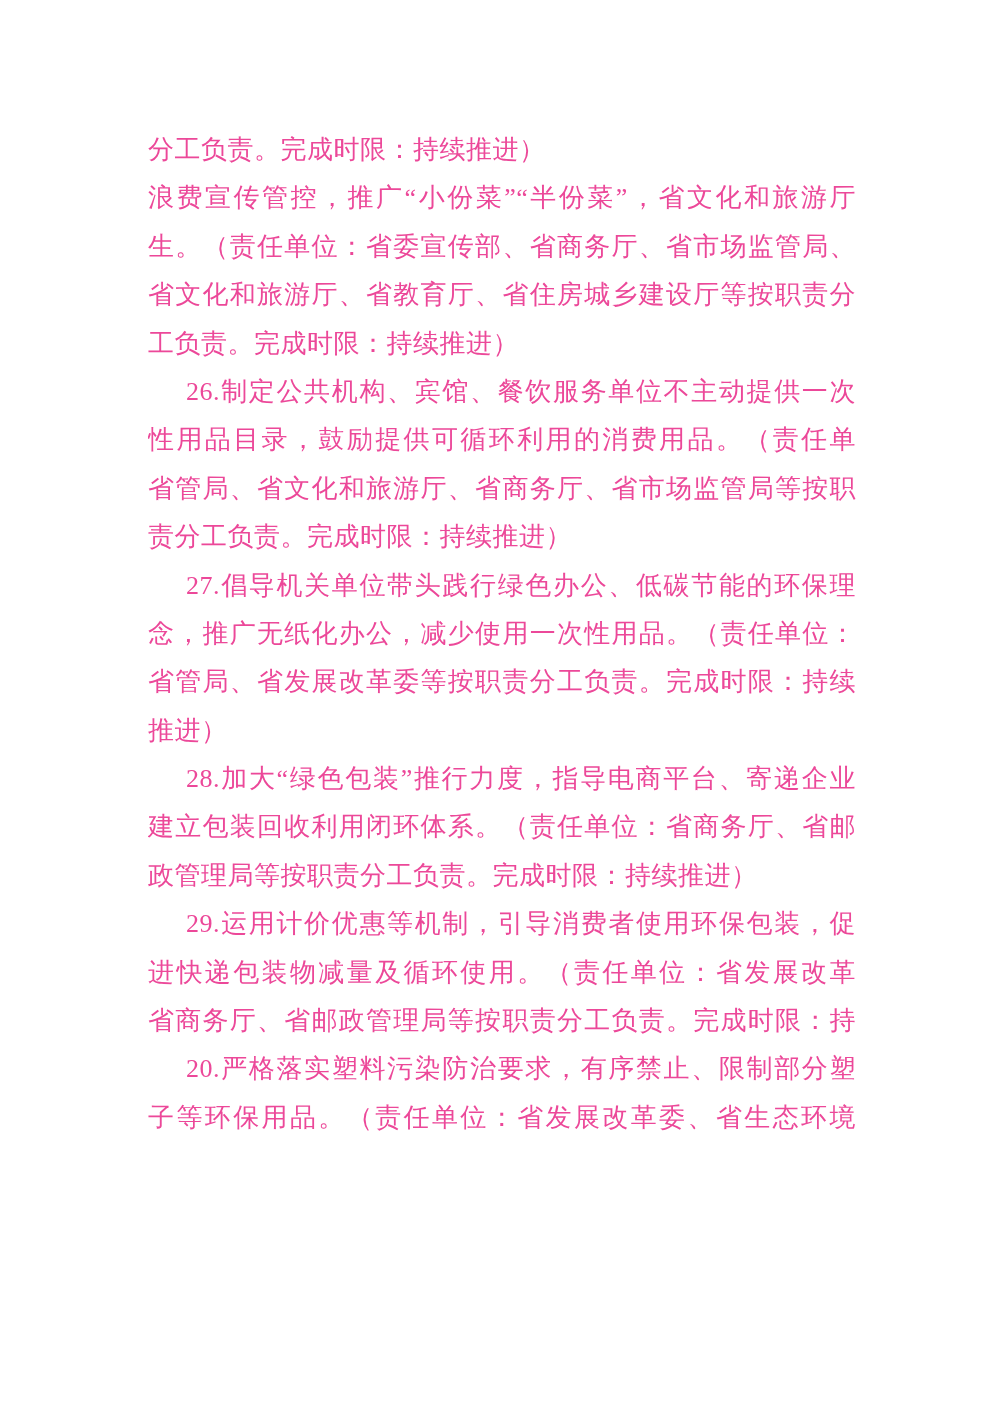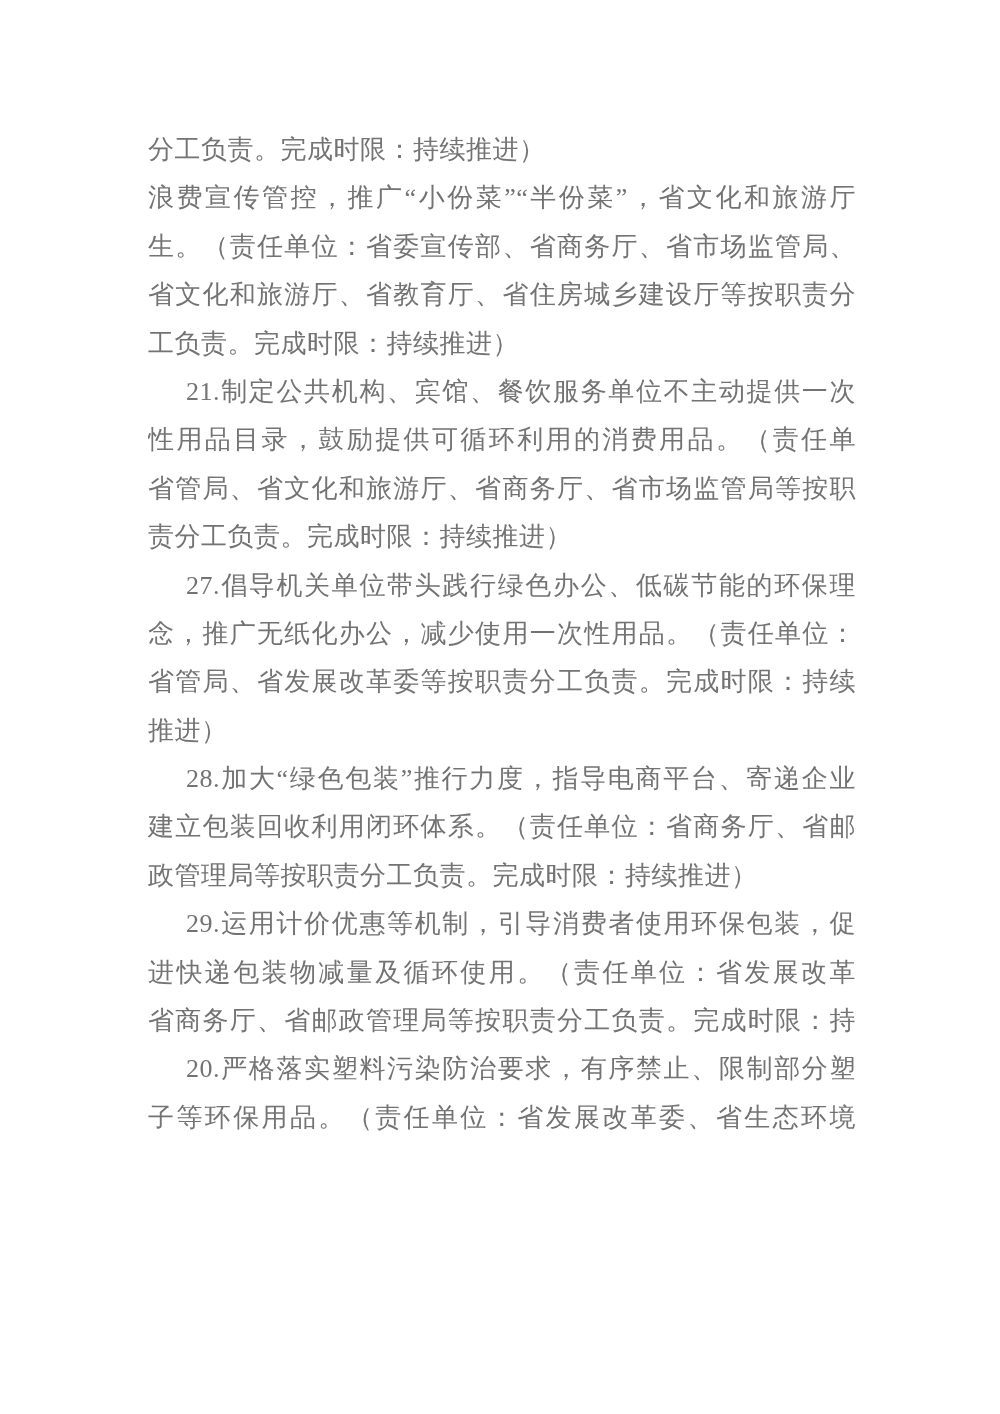--- a/index.html
+++ b/index.html
@@ -7,21 +7,21 @@
     padding: 0;
     background: #ffffff;
   }
   .page {
     position: relative;
     width: 1000px;
     height: 1414px;
     background: #ffffff;
     overflow: hidden;
     font-family: "Liberation Serif", "DejaVu Serif", serif;
-    color: #737373;
+    color: #ec4899;
   }
   .text-block {
     position: absolute;
     left: 148px;
     top: 126px;
     width: 708px;
   }
   .paragraph {
     margin: 0;
     padding: 0;
@@ -54,21 +54,21 @@
       <div class="paragraph">
         <div class="tline end">分工负责。完成时限：持续推进）</div>
       </div>
       <div class="paragraph">
         <div class="tline fill">浪费宣传管控，推广“小份菜”“半份菜”，省文化和旅游厅</div>
         <div class="tline fill">生。（责任单位：省委宣传部、省商务厅、省市场监管局、</div>
         <div class="tline fill">省文化和旅游厅、省教育厅、省住房城乡建设厅等按职责分</div>
         <div class="tline end">工负责。完成时限：持续推进）</div>
       </div>
       <div class="paragraph">
-        <div class="tline fill indent">21.制定公共机构、宾馆、餐饮服务单位不主动提供一次</div>
+        <div class="tline fill indent">26.制定公共机构、宾馆、餐饮服务单位不主动提供一次</div>
         <div class="tline fill">性用品目录，鼓励提供可循环利用的消费用品。（责任单位：</div>
         <div class="tline fill">省管局、省文化和旅游厅、省商务厅、省市场监管局等按职</div>
         <div class="tline end">责分工负责。完成时限：持续推进）</div>
       </div>
       <div class="paragraph">
         <div class="tline fill indent">27.倡导机关单位带头践行绿色办公、低碳节能的环保理</div>
         <div class="tline fill">念，推广无纸化办公，减少使用一次性用品。（责任单位：</div>
         <div class="tline fill">省管局、省发展改革委等按职责分工负责。完成时限：持续</div>
         <div class="tline end">推进）</div>
       </div>

